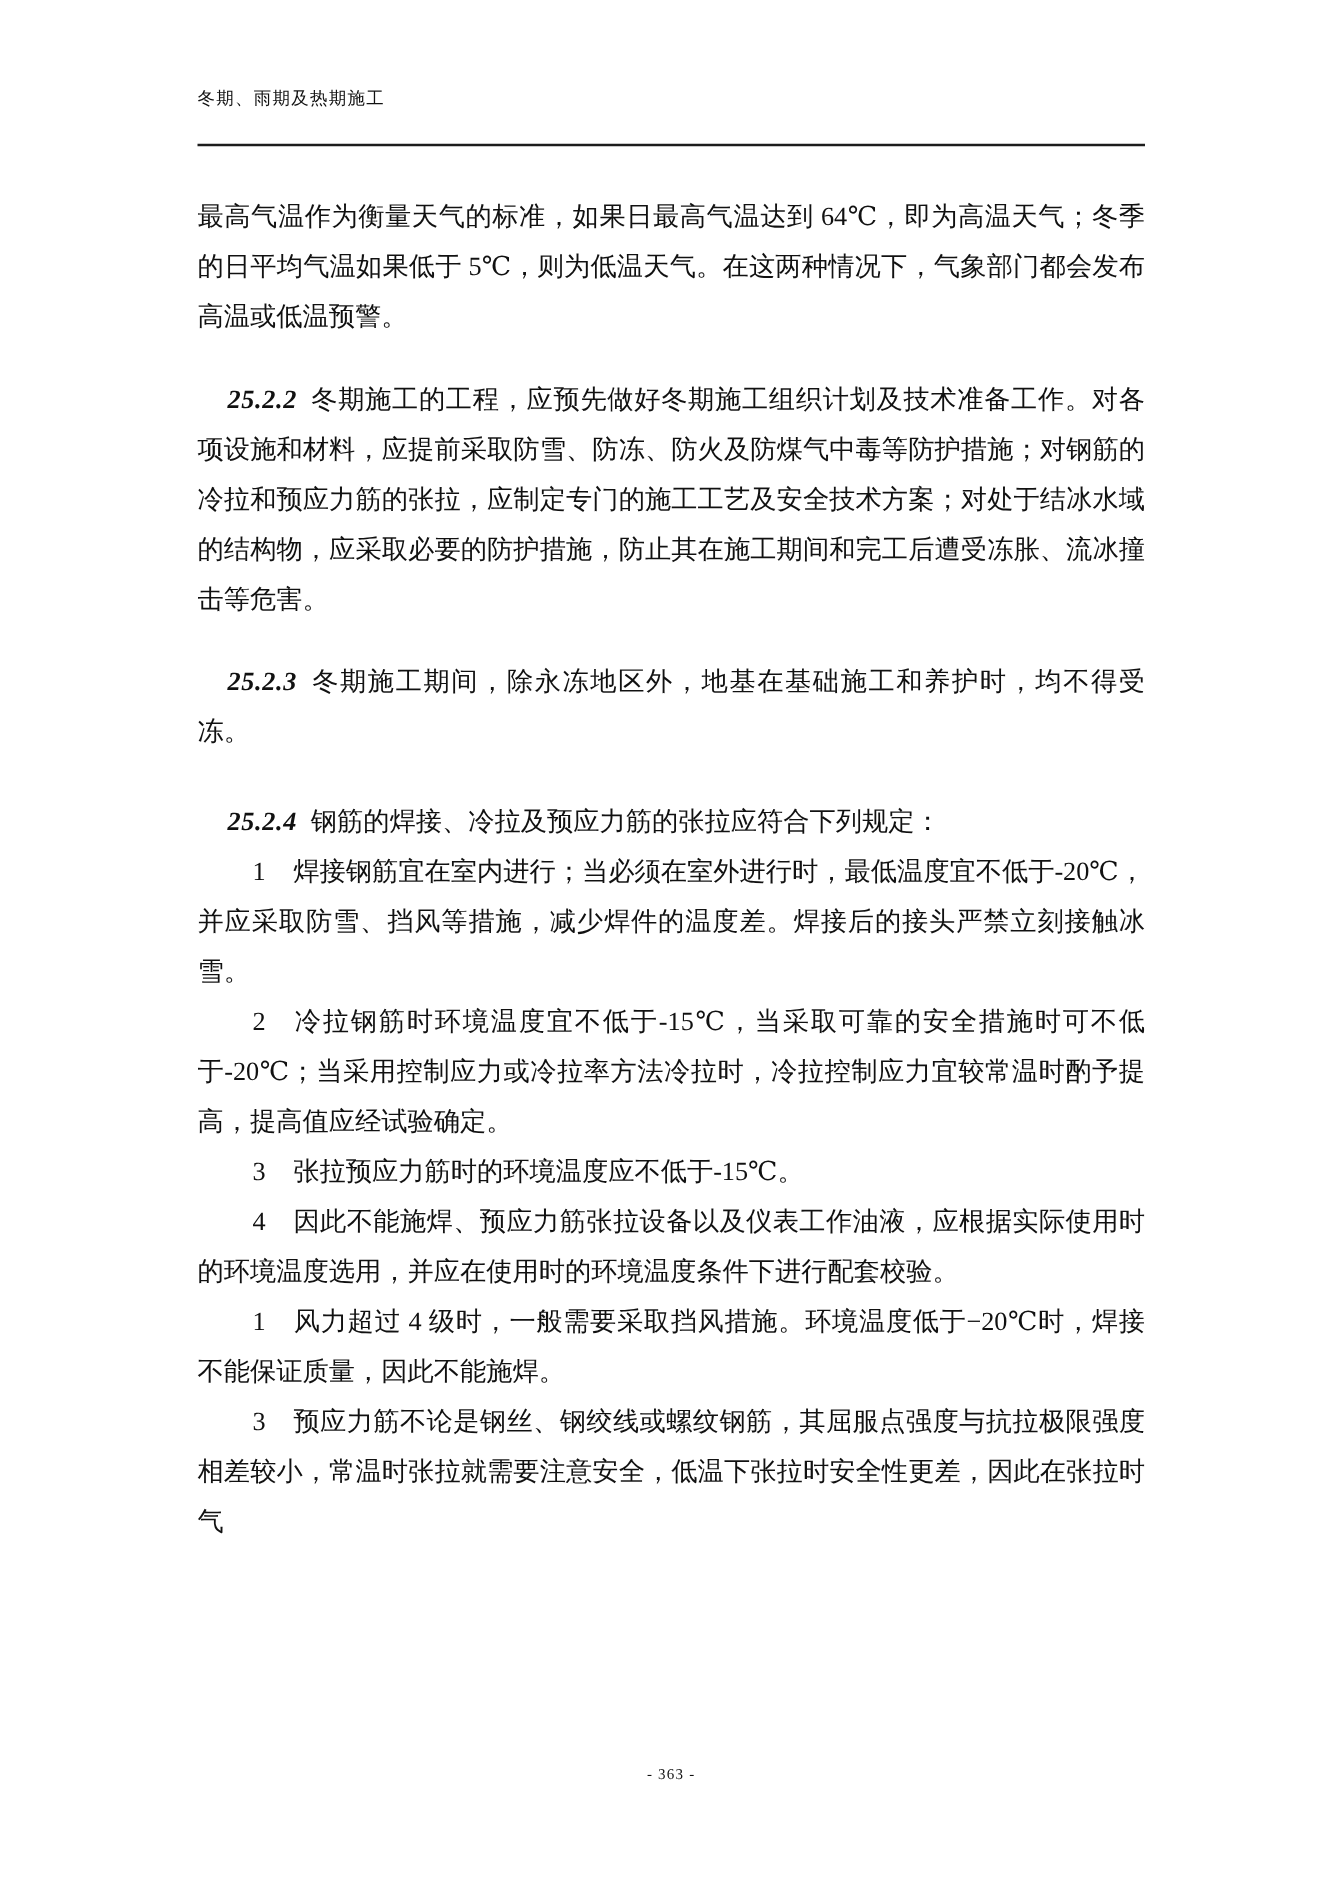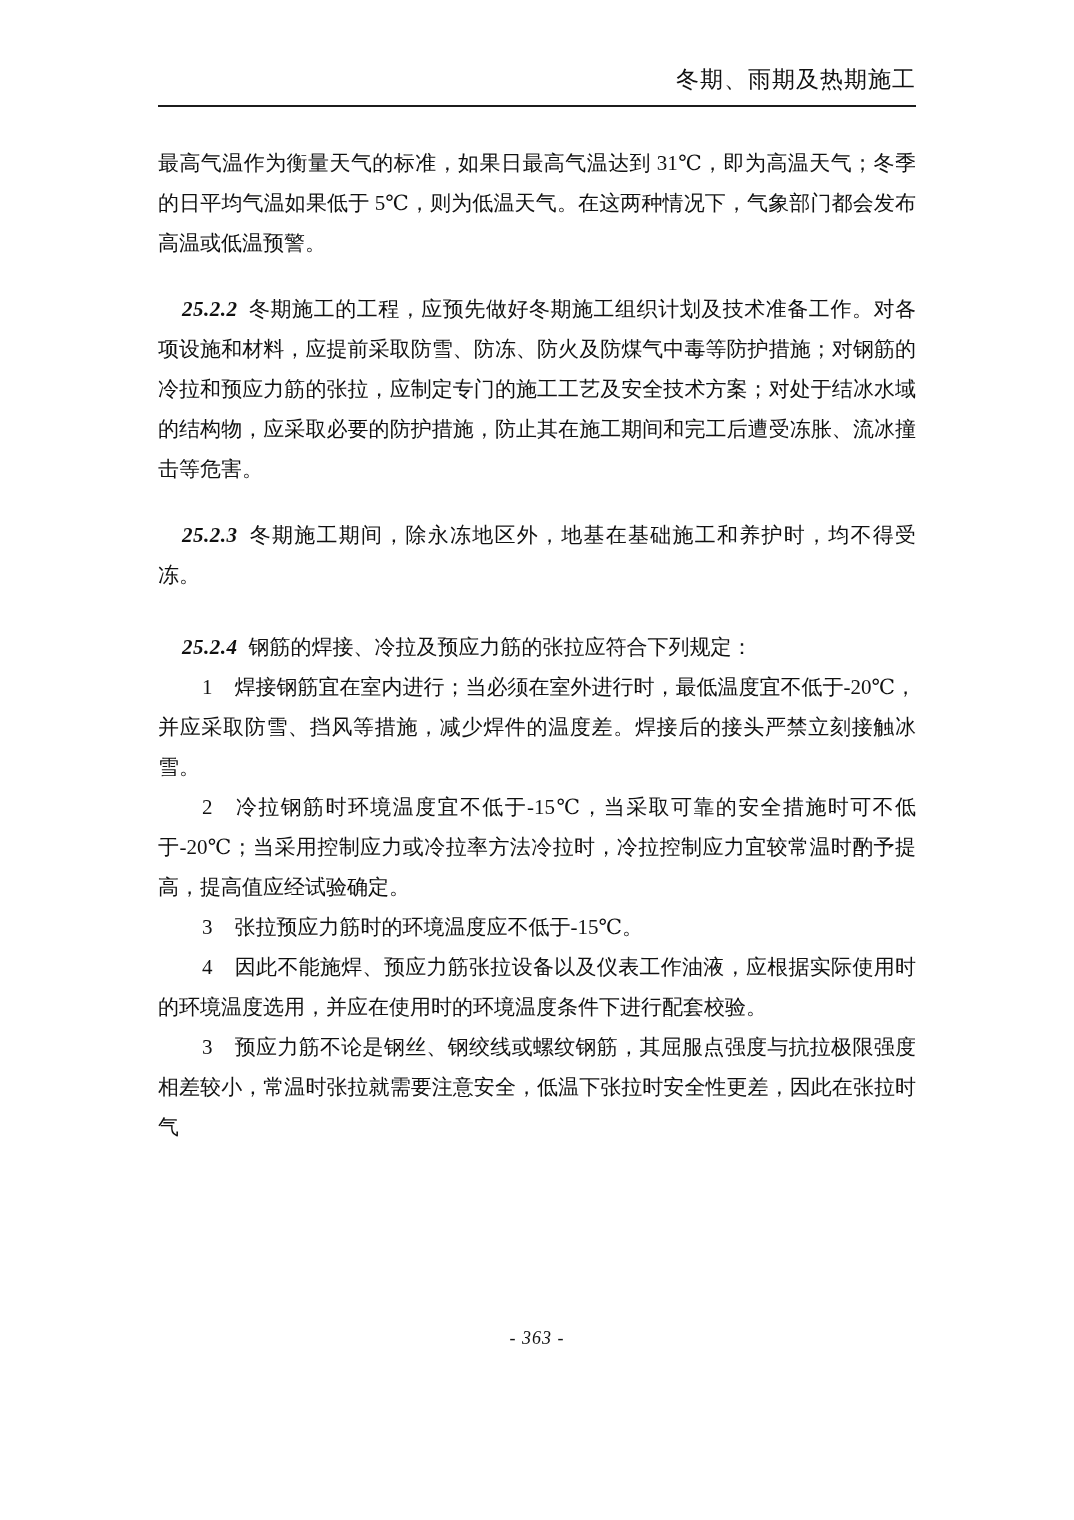--- a/index.html
+++ b/index.html
@@ -14,25 +14,25 @@
     font-family: "Liberation Serif", "DejaVu Serif", serif;
     overflow: hidden;
   }
   .content {
     position: absolute;
     left: 158px;
     top: 68px;
     width: 758px;
   }
   .running-header {
-    text-align: right;
-    font-size: 23px;
+    text-align: left;
+    font-size: 14px;
     line-height: 24px;
     letter-spacing: 1px;
-    padding-bottom: 13px;
+    padding-bottom: 23px;
   }
   .header-rule {
     width: 100%;
     height: 0;
     border-bottom: 2.5px solid #1c1c1c;
   }
   .body-text {
     margin-top: 36px;
     font-size: 21px;
     line-height: 40px;
@@ -42,59 +42,59 @@
   .intro { text-indent: 0; }
   .section { text-indent: 24px; margin-top: 26px; }
   .section-2 { }
   .section-3 { margin-top: 32px; }
   .sec-num { font-weight: bold; margin-right: 11px; letter-spacing: 0.5px; font-style: italic; }
   .clause { text-indent: 44px; }
   .clause-num { margin-right: 22px; }
   .commentary-heading { margin-top: 24px; font-weight: bold; letter-spacing: 1px; }
   .footer {
     position: absolute;
-    top: 1328px;
+    top: 1412px;
     left: 0;
     width: 100%;
     text-align: center;
-    font-size: 18px;
+    font-size: 12px;
     letter-spacing: 1px;
-    font-style: italic;
   }
 </style>
 </head>
 <body>
 
 <div class="page">
   <div class="content">
 
     <div class="running-header">
       <span>冬期、雨期及热期施工</span>
     </div>
     <div class="header-rule"></div>
 
     <div class="body-text">
 
-      <p class="para intro">最高气温作为衡量天气的标准，如果日最高气温达到 31℃，即为高温天气；冬季的日平均气温如果低于 5℃，则为低温天气。在这两种情况下，气象部门都会发布高温或低温预警。</p>
+      <p class="para intro">最高气温作为衡量天气的标准，如果日最高气温达到 64℃，即为高温天气；冬季的日平均气温如果低于 5℃，则为低温天气。在这两种情况下，气象部门都会发布高温或低温预警。</p>
 
       <p class="para section"><span class="sec-num">25.2.2</span><span>冬期施工的工程，应预先做好冬期施工组织计划及技术准备工作。对各项设施和材料，应提前采取防雪、防冻、防火及防煤气中毒等防护措施；对钢筋的冷拉和预应力筋的张拉，应制定专门的施工工艺及安全技术方案；对处于结冰水域的结构物，应采取必要的防护措施，防止其在施工期间和完工后遭受冻胀、流冰撞击等危害。</span></p>
 
       <p class="para section section-2"><span class="sec-num">25.2.3</span><span>冬期施工期间，除永冻地区外，地基在基础施工和养护时，均不得受冻。</span></p>
 
       <p class="para section section-3"><span class="sec-num">25.2.4</span><span>钢筋的焊接、冷拉及预应力筋的张拉应符合下列规定：</span></p>
 
       <p class="para clause"><span class="clause-num">1</span><span>焊接钢筋宜在室内进行；当必须在室外进行时，最低温度宜不低于-20℃，并应采取防雪、挡风等措施，减少焊件的温度差。焊接后的接头严禁立刻接触冰雪。</span></p>
 
       <p class="para clause"><span class="clause-num">2</span><span>冷拉钢筋时环境温度宜不低于-15℃，当采取可靠的安全措施时可不低于-20℃；当采用控制应力或冷拉率方法冷拉时，冷拉控制应力宜较常温时酌予提高，提高值应经试验确定。</span></p>
 
       <p class="para clause"><span class="clause-num">3</span><span>张拉预应力筋时的环境温度应不低于-15℃。</span></p>
 
       <p class="para clause"><span class="clause-num">4</span><span>因此不能施焊、预应力筋张拉设备以及仪表工作油液，应根据实际使用时的环境温度选用，并应在使用时的环境温度条件下进行配套校验。</span></p>
 
 
+      <p class="para clause"><span class="clause-num">1</span><span>风力超过 4 级时，一般需要采取挡风措施。环境温度低于−20℃时，焊接不能保证质量，因此不能施焊。</span></p>
 
 
       <p class="para clause"><span class="clause-num">3</span><span>预应力筋不论是钢丝、钢绞线或螺纹钢筋，其屈服点强度与抗拉极限强度相差较小，常温时张拉就需要注意安全，低温下张拉时安全性更差，因此在张拉时气</span></p>
 
     </div>
   </div>
 
   <div class="footer">- 363 -</div>
 </div>
 

